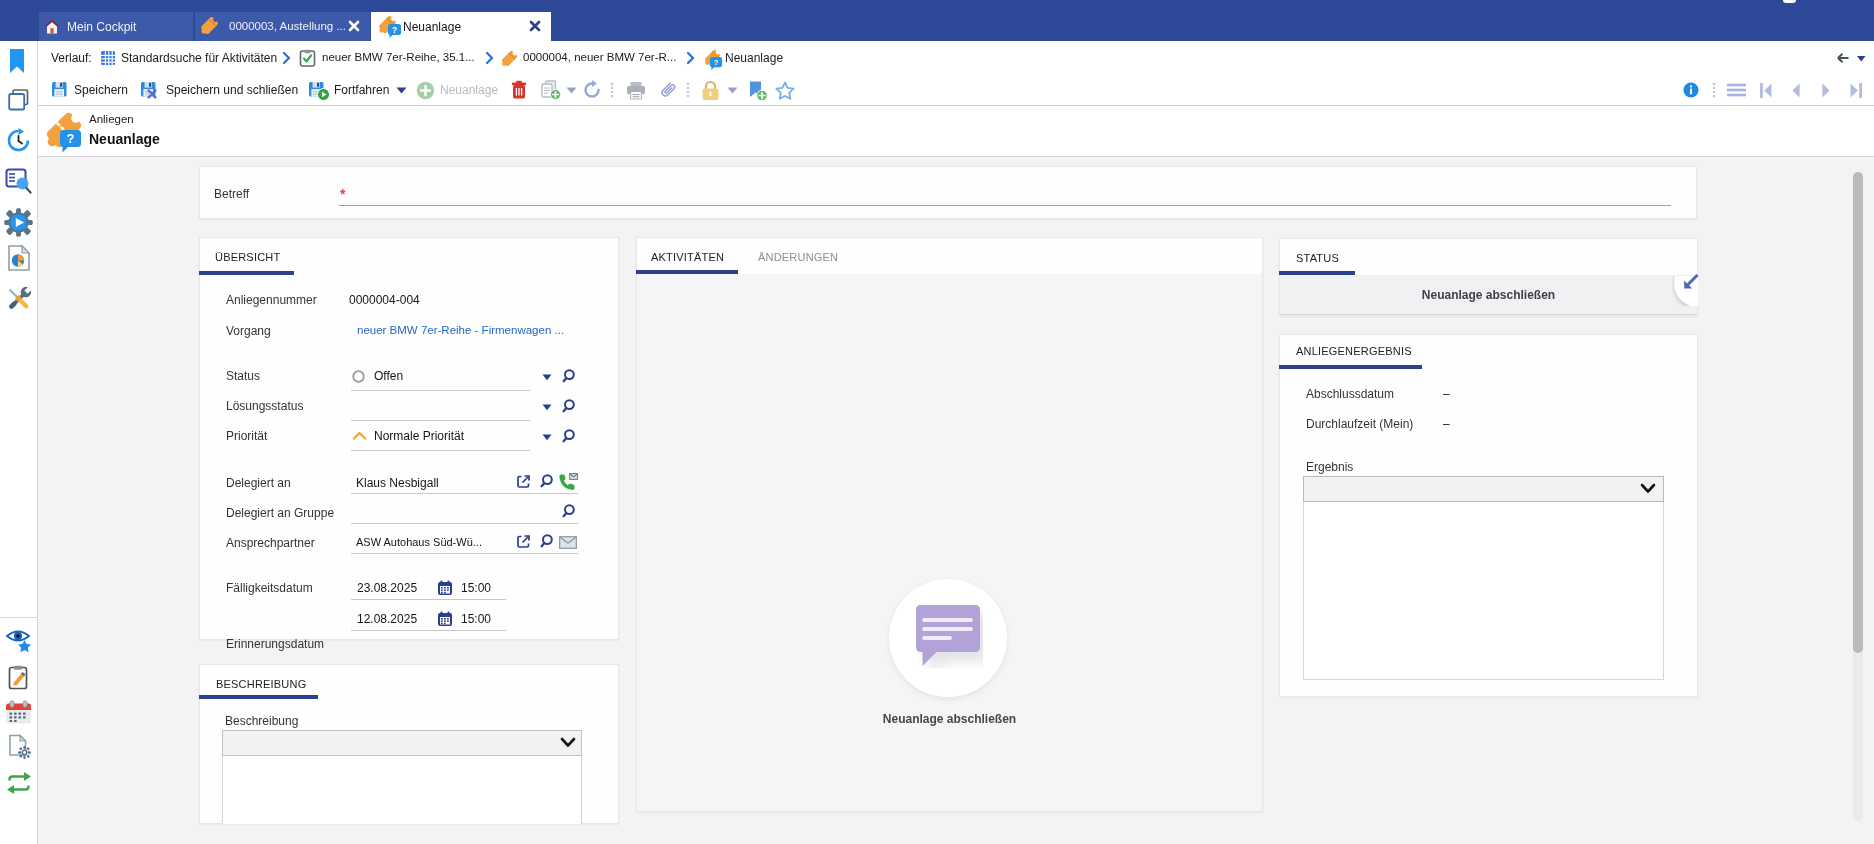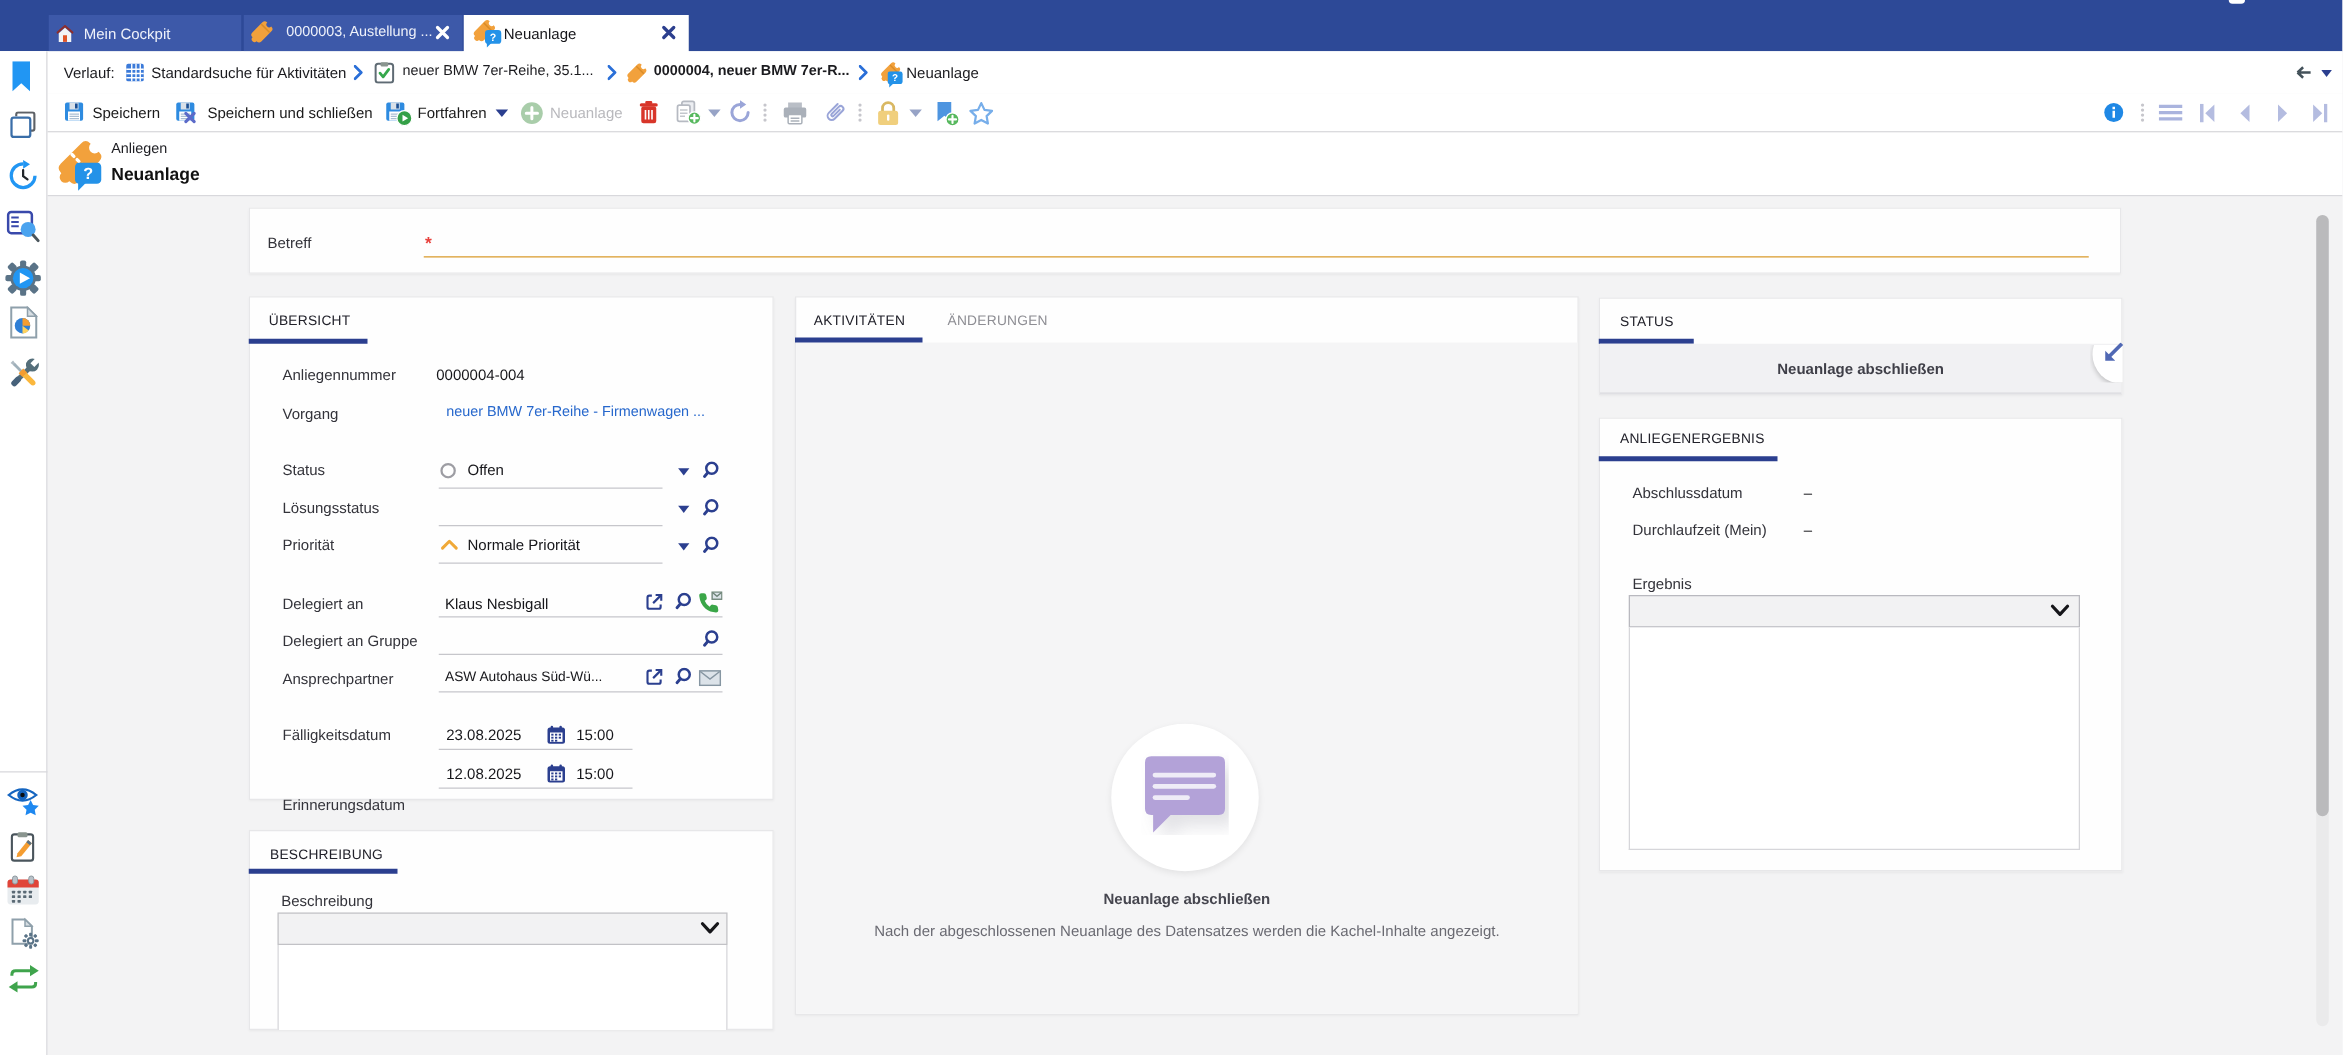--- a/index.html
+++ b/index.html
@@ -103,39 +103,38 @@
   <div class="abs" style="left:67px; top:20px; color:#eef1fa;">Mein Cockpit</div>
   <div class="abs" style="left:229px; top:20px; color:#eef1fa; font-size:11.5px;">0000003, Austellung ...</div>
   <div class="abs" style="left:403px; top:20px; color:#16161a;">Neuanlage</div>
 
   <div class="abs" style="left:1783px; top:0px; width:13px; height:3px; background:#fff; border-radius:0 0 4px 4px;"></div>
 
   <div class="abs" style="left:0px; top:41px; width:1874px; height:34px; background:#fff;"></div>
   <div class="abs crumbtxt" style="left:51px; top:51px;">Verlauf:</div>
   <div class="abs crumbtxt" style="left:121px; top:51px;">Standardsuche für Aktivitäten</div>
   <div class="abs crumbtxt" style="left:322px; top:51px; font-size:11.5px;">neuer BMW 7er-Reihe, 35.1...</div>
-  <div class="abs crumbtxt" style="left:523px; top:51px; font-size:11.5px;font-weight:bold;">0000004, neuer BMW 7er-R...</div>
+  <div class="abs crumbtxt" style="left:523px; top:51px; font-size:11.5px;">0000004, neuer BMW 7er-R...</div>
   <div class="abs crumbtxt" style="left:725px; top:51px;">Neuanlage</div>
 
   <div class="abs" style="left:0px; top:75px; width:1874px; height:31px; background:#fff; border-bottom:1px solid #d0d0d4;"></div>
   <div class="abs" style="left:74px; top:83px;">Speichern</div>
   <div class="abs" style="left:166px; top:83px;">Speichern und schließen</div>
   <div class="abs" style="left:334px; top:83px;">Fortfahren</div>
   <div class="abs" style="left:440px; top:83px; color:#b9b9bd;">Neuanlage</div>
 
   <div class="abs" style="left:0px; top:106px; width:1874px; height:51px; background:#fff; border-bottom:1px solid #d8d8dc;"></div>
   <div class="abs" style="left:89px; top:113px; font-size:11.5px; color:#1d1d22;">Anliegen</div>
   <div class="abs" style="left:89px; top:131px; font-size:14px; font-weight:bold; color:#111;">Neuanlage</div>
 
   <div id="sidebar" class="abs" style="left:0px; top:41px; width:38px; height:803px; background:#fff; border-right:1px solid #d8d8dc;"></div>
   <div class="abs" style="left:0px; top:617px; width:38px; height:1px; background:#d8d8dc;"></div>
 
   <div class="abs" style="left:889px; top:579px; width:118px; height:118px; border-radius:50%; background:#fff; box-shadow:0 2px 6px rgba(0,0,0,0.08);"></div>
   <div class="abs" style="left:636px; top:712px; width:627px; text-align:center; font-weight:bold; color:#46464f; font-size:12px;">Neuanlage abschließen</div>
-  <div class="abs" style="left:636px; top:738px; width:627px; text-align:center; color:#6a6a72; font-size:12px;">Nach der abgeschlossenen Neuanlage des Datensatzes werden die Kachel-Inhalte angezeigt.</div>
 
   <svg width="0" height="0" style="position:absolute">
     <defs>
       <path id="tickpath" d="M3.7 3.2 Q3.7 1 5.9 1 L6.1 1 A1.9 1.9 0 0 0 9.9 1 L10.1 1 Q12.3 1 12.3 3.2 L12.3 12.8 Q12.3 15 10.1 15 L9.9 15 A1.9 1.9 0 0 1 6.1 15 L5.9 15 Q3.7 15 3.7 12.8 Z" fill="#f2a13c"></path>
       <g id="ticket">
         <g transform="rotate(45 8 8)">
             <use href="#tickpath"></use>
             <line x1="4" y1="4.6" x2="12" y2="4.6" stroke="#d98c28" stroke-width="1"></line>
           </g>
       </g>

